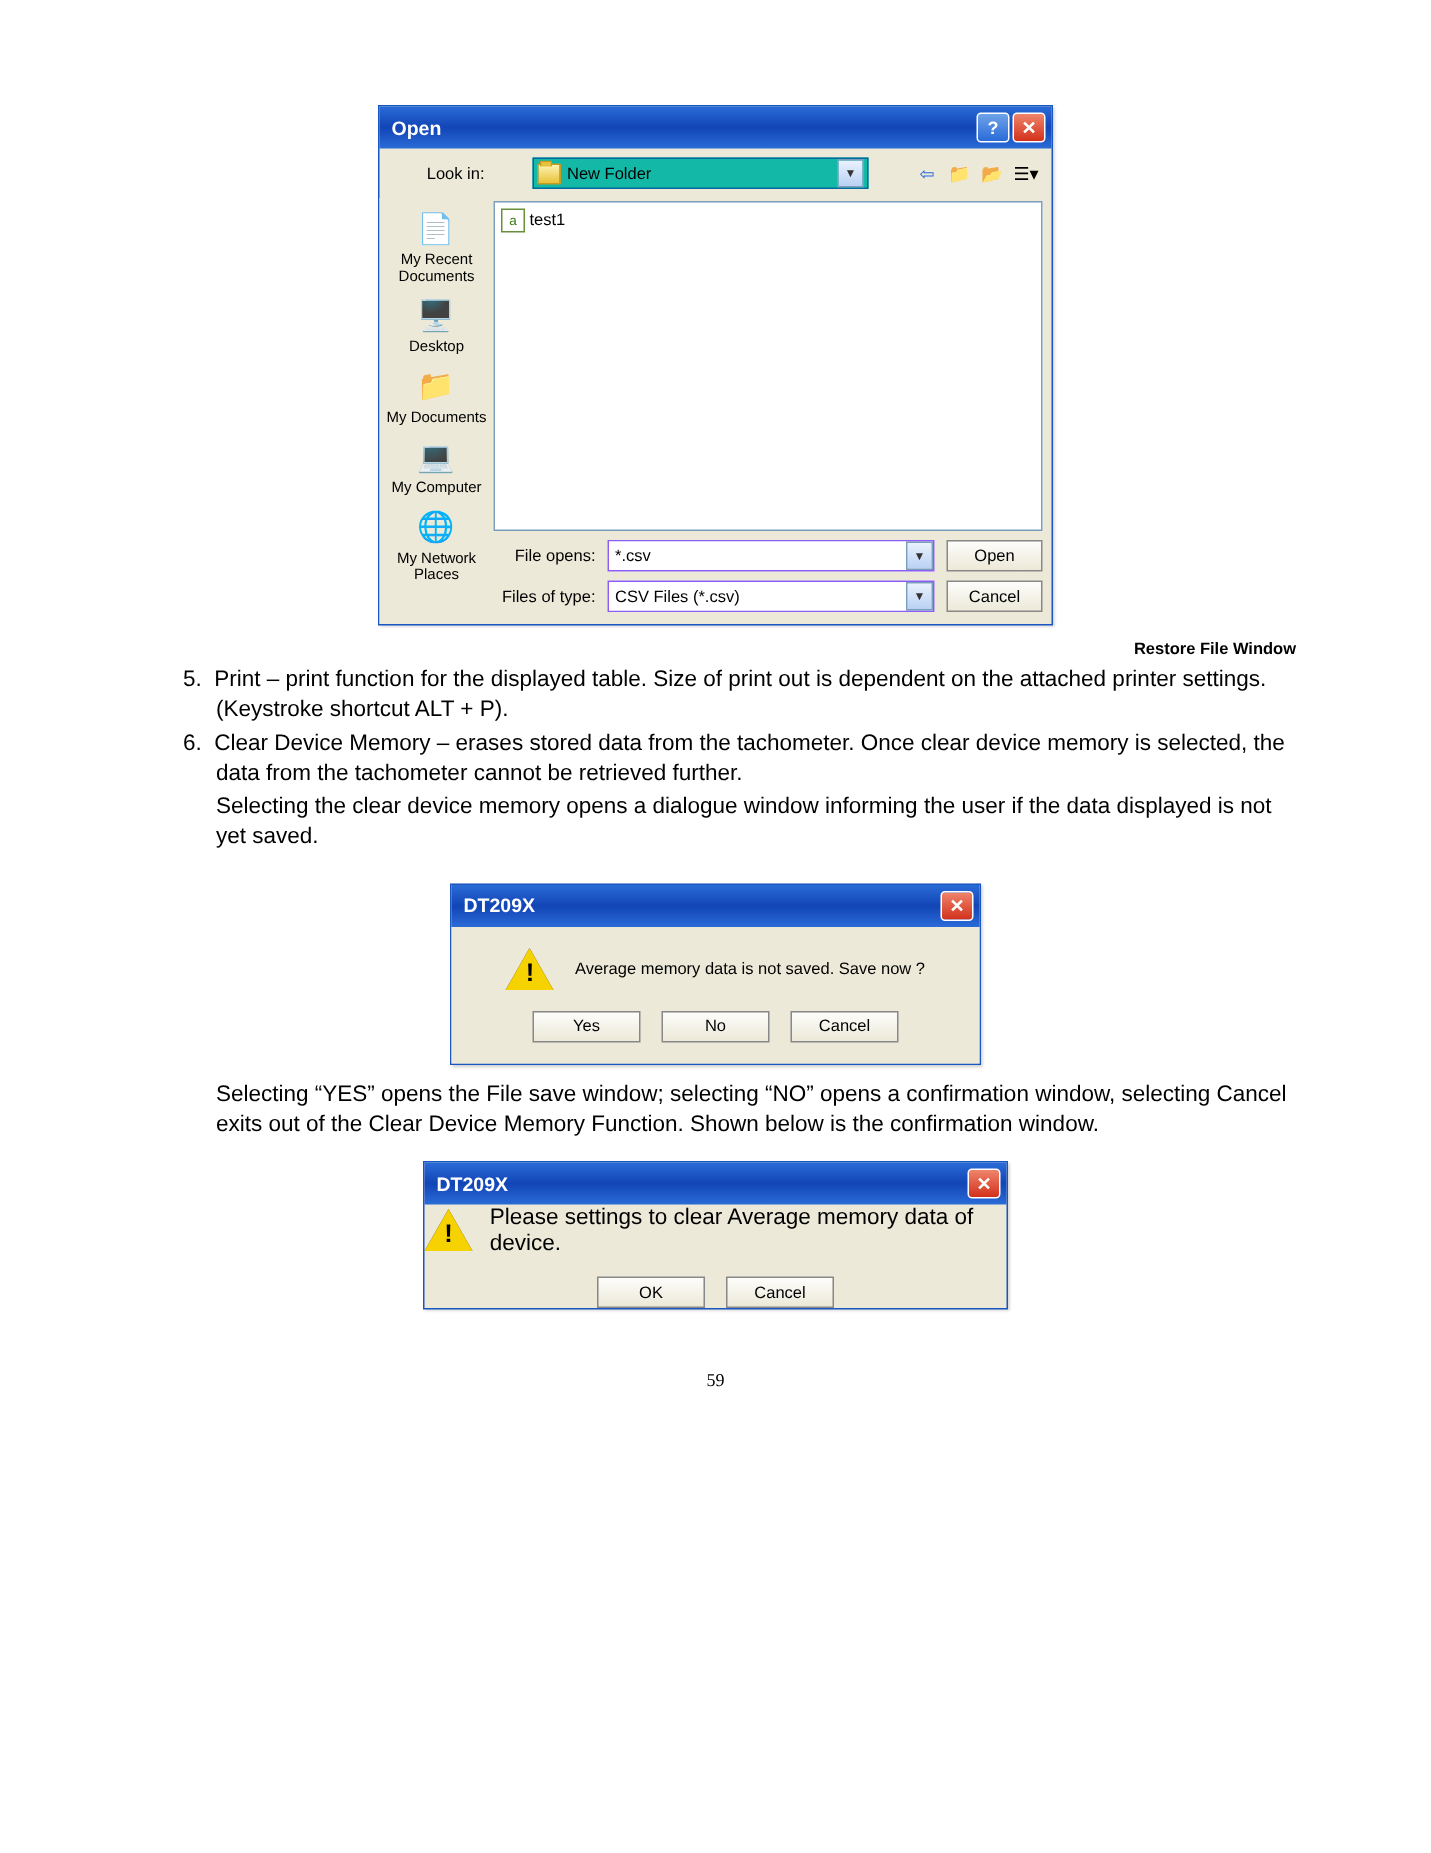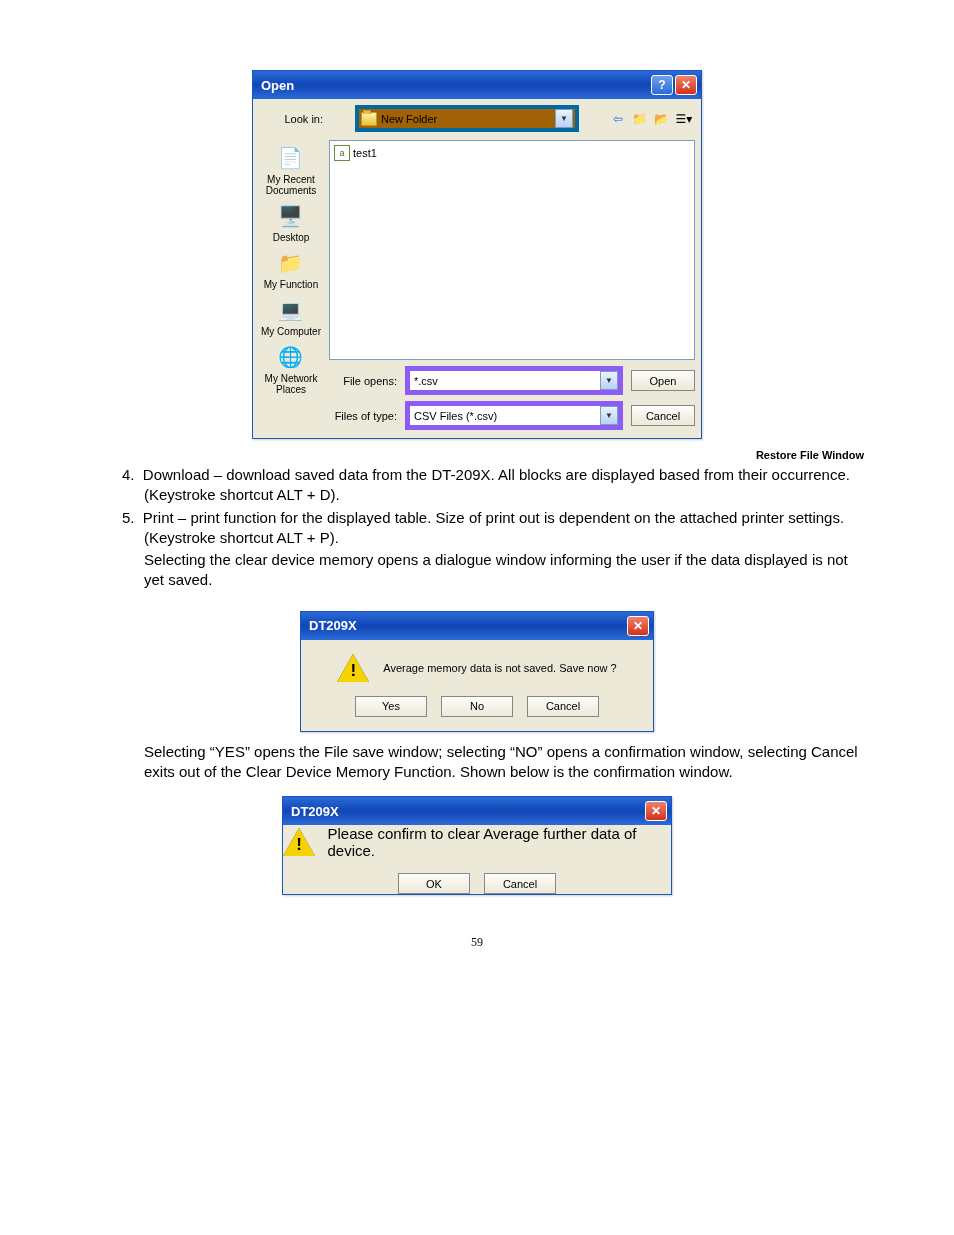--- a/index.html
+++ b/index.html
@@ -52,22 +52,22 @@
     align-items: center;
     padding: 6px 8px 6px 0;
     gap: 24px;
     font-size: 11px;
   }
   .open-top-row .lbl { width: 70px; text-align: right; padding-right: 8px; }
   .folder-select {
     flex: 1;
     display: flex;
     align-items: center;
-    border: 4px solid #0369a1;
-    background: #a16207;
+    border: 1px solid #0369a1;
+    background: #14b8a6;
     height: 19px;
     padding: 0 2px;
   }
   .folder-select .foldericon {
     width: 14px; height: 12px;
     background: linear-gradient(#fff2b2,#e8c23a);
     border: 1px solid #c89a1e;
     border-radius: 1px;
     margin-right: 4px;
     position: relative;
@@ -122,21 +122,21 @@
     padding: 6px 8px 8px 0;
     display:grid;
     grid-template-columns: 76px 1fr 70px;
     row-gap:6px;
     align-items:center;
     font-family:Tahoma,Arial,sans-serif;
   }
   .file-bottom .flbl { text-align:right; padding-right:8px; }
   .combo {
     display:flex; height:19px;
-    border:5px solid #8b5cf6; background:#fff;
+    border:1px solid #8b5cf6; background:#fff;
   }
   .combo input {
     flex:1; border:none; font-size:11px; padding:0 4px; outline:none;
     background:#fff;
   }
   .btn {
     height:21px; min-width:64px;
     border:1px solid #888;
     background: linear-gradient(#fdfdfb,#ece9d8);
     font-size:11px; font-family:Tahoma,Arial,sans-serif;
@@ -213,21 +213,21 @@
       <div class="place">
         <div class="pi">📄</div>
         <div class="pl">My Recent Documents</div>
       </div>
       <div class="place">
         <div class="pi">🖥️</div>
         <div class="pl">Desktop</div>
       </div>
       <div class="place">
         <div class="pi">📁</div>
-        <div class="pl">My Function</div>
+        <div class="pl">My Documents</div>
       </div>
       <div class="place">
         <div class="pi">💻</div>
         <div class="pl">My Computer</div>
       </div>
       <div class="place">
         <div class="pi">🌐</div>
         <div class="pl">My Network Places</div>
       </div>
     </div>
@@ -253,22 +253,22 @@
         </div>
         <button class="btn" style="margin-left:8px">Cancel</button>
       </div>
     </div>
   </div>
 </div>
 
 <div class="caption">Restore File Window</div>
 
 <div class="body-text">
-  <div class="item"><span>4.</span>&nbsp;&nbsp;<span>Download – download saved data from the DT-209X. All blocks are displayed based from their occurrence.  (Keystroke shortcut ALT + D).</span></div>
   <div class="item"><span>5.</span>&nbsp;&nbsp;<span>Print – print function for the displayed table.  Size of print out is dependent on the attached printer settings. (Keystroke shortcut ALT + P).</span></div>
+  <div class="item"><span>6.</span>&nbsp;&nbsp;<span>Clear Device Memory – erases stored data from the tachometer. Once clear device memory is selected, the data from the tachometer cannot be retrieved further.</span></div>
   <div class="cont">Selecting the clear device memory opens a dialogue window informing the user if the data displayed is not yet saved.</div>
 </div>
 
 <div class="dialog msgbox">
   <div class="titlebar">
     <span class="title">DT209X</span>
     <div class="tbbtns">
       <div class="tb-btn tb-close">✕</div>
     </div>
   </div>
@@ -290,21 +290,21 @@
 <div class="dialog msgbox2">
   <div class="titlebar">
     <span class="title">DT209X</span>
     <div class="tbbtns">
       <div class="tb-btn tb-close">✕</div>
     </div>
   </div>
   <div class="msgbody">
     <div class="msgrow">
       <div class="warn-ico"></div>
-      <span>Please confirm to clear Average further data of device.</span>
+      <span>Please settings to clear Average memory data of device.</span>
     </div>
     <div class="msgbtns">
       <button class="btn">OK</button>
       <button class="btn">Cancel</button>
     </div>
   </div>
 </div>
 
 <div class="page-num">59</div>
 

